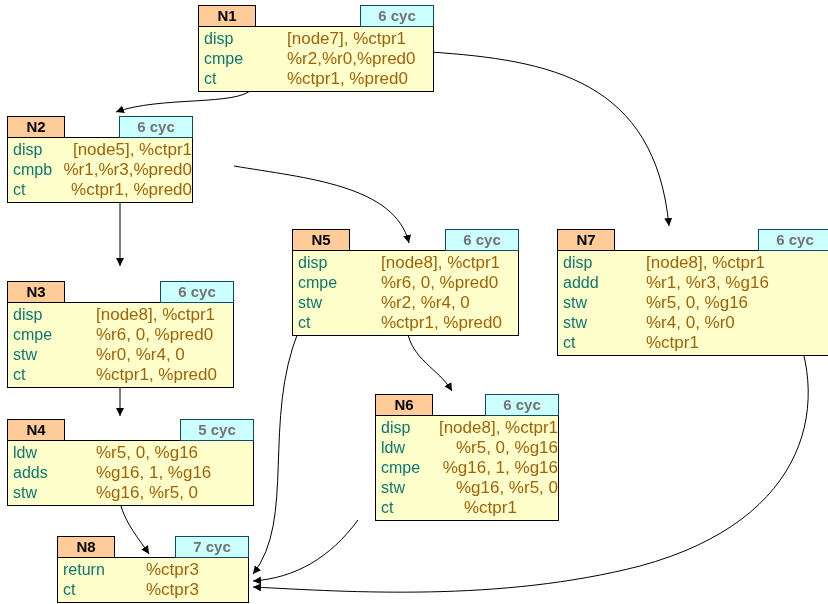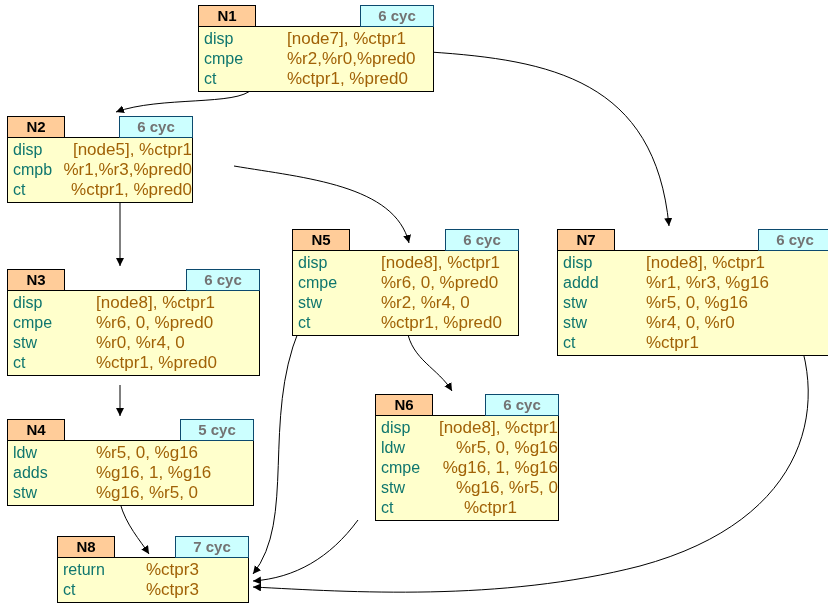--- a/index.html
+++ b/index.html
@@ -45,21 +45,21 @@
     margin-top:-1px;
     padding:2px 0 2px 5px;
     position:relative; z-index:2;
   }
   .ins { display:flex; }
   .ins .op   { width:83px; font-size:16px; line-height:20px; color:#0f766e; white-space:pre; }
   .ins .args { font-size:17px; line-height:20px; color:#a16207; white-space:pre; }
 
   .node-N1 { left:198px; top:5px;   width:236px; }
   .node-N2 { left:7px;   top:116px; width:186px; }
-  .node-N3 { left:7px;   top:269px; width:253px; }
+  .node-N3 { left:7px;   top:281px; width:227px; }
   .node-N4 { left:7px;   top:419px; width:247px; }
   .node-N5 { left:292px; top:216px; width:227px;margin-top:13px; }
   .node-N6 { left:347px; top:394px; width:184px;padding-left:28px; }
   .node-N7 { left:557px; top:229px; width:275px; }
   .node-N8 { left:57px;  top:536px; width:192px; }
 
   .edge { stroke:#000; stroke-width:1; fill:none; }
 </style>
 </head>
 <body>

